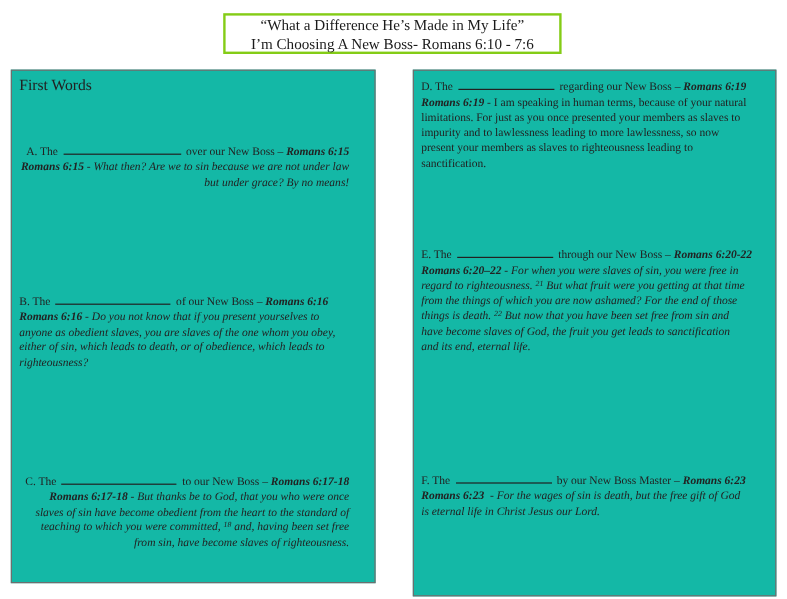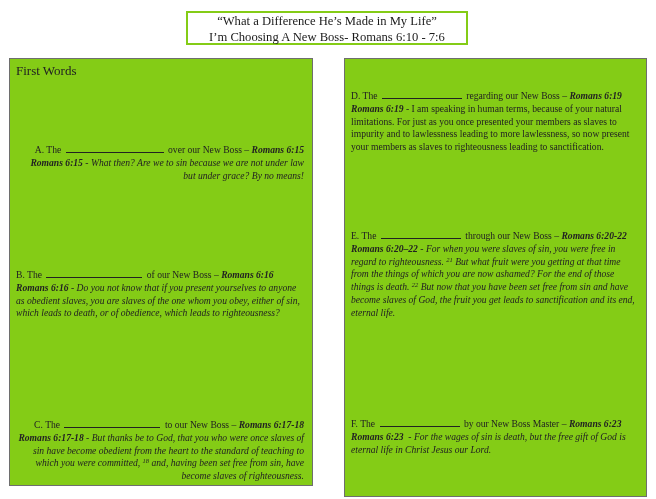--- a/index.html
+++ b/index.html
@@ -26,21 +26,21 @@
       text-align: center;
       font-size: 12.6px;
       line-height: 15.5px;
       padding-top: 1px;
       color: #1a1a1a;
     }
     .panel {
       position: absolute;
       border: 1px solid #6e6e6e;
       box-sizing: border-box;
-      background: #84cc16;
+      background: #14b8a6;
     }
     .panel.left {
       left: 9px;
       top: 58px;
       width: 304px;
       height: 428px;
     }
     .panel.right {
       left: 344px;
       top: 58px;
@@ -50,25 +50,24 @@
     .panel-heading {
       position: absolute;
       left: 6px;
       top: 4px;
       font-size: 13px;
       color: #222;
     }
     .item {
       position: absolute;
       left: 6px;
-      right: 8px;
+      right: 21px;
       font-size: 9.6px;
       line-height: 12.8px;
       color: #222;
-      margin-top: 24px;
     }
     .item .head {
       white-space: nowrap;
     }
     .item .ref {
       font-weight: bold;
       font-style: italic;
     }
     .item .verse {
       font-style: italic;

